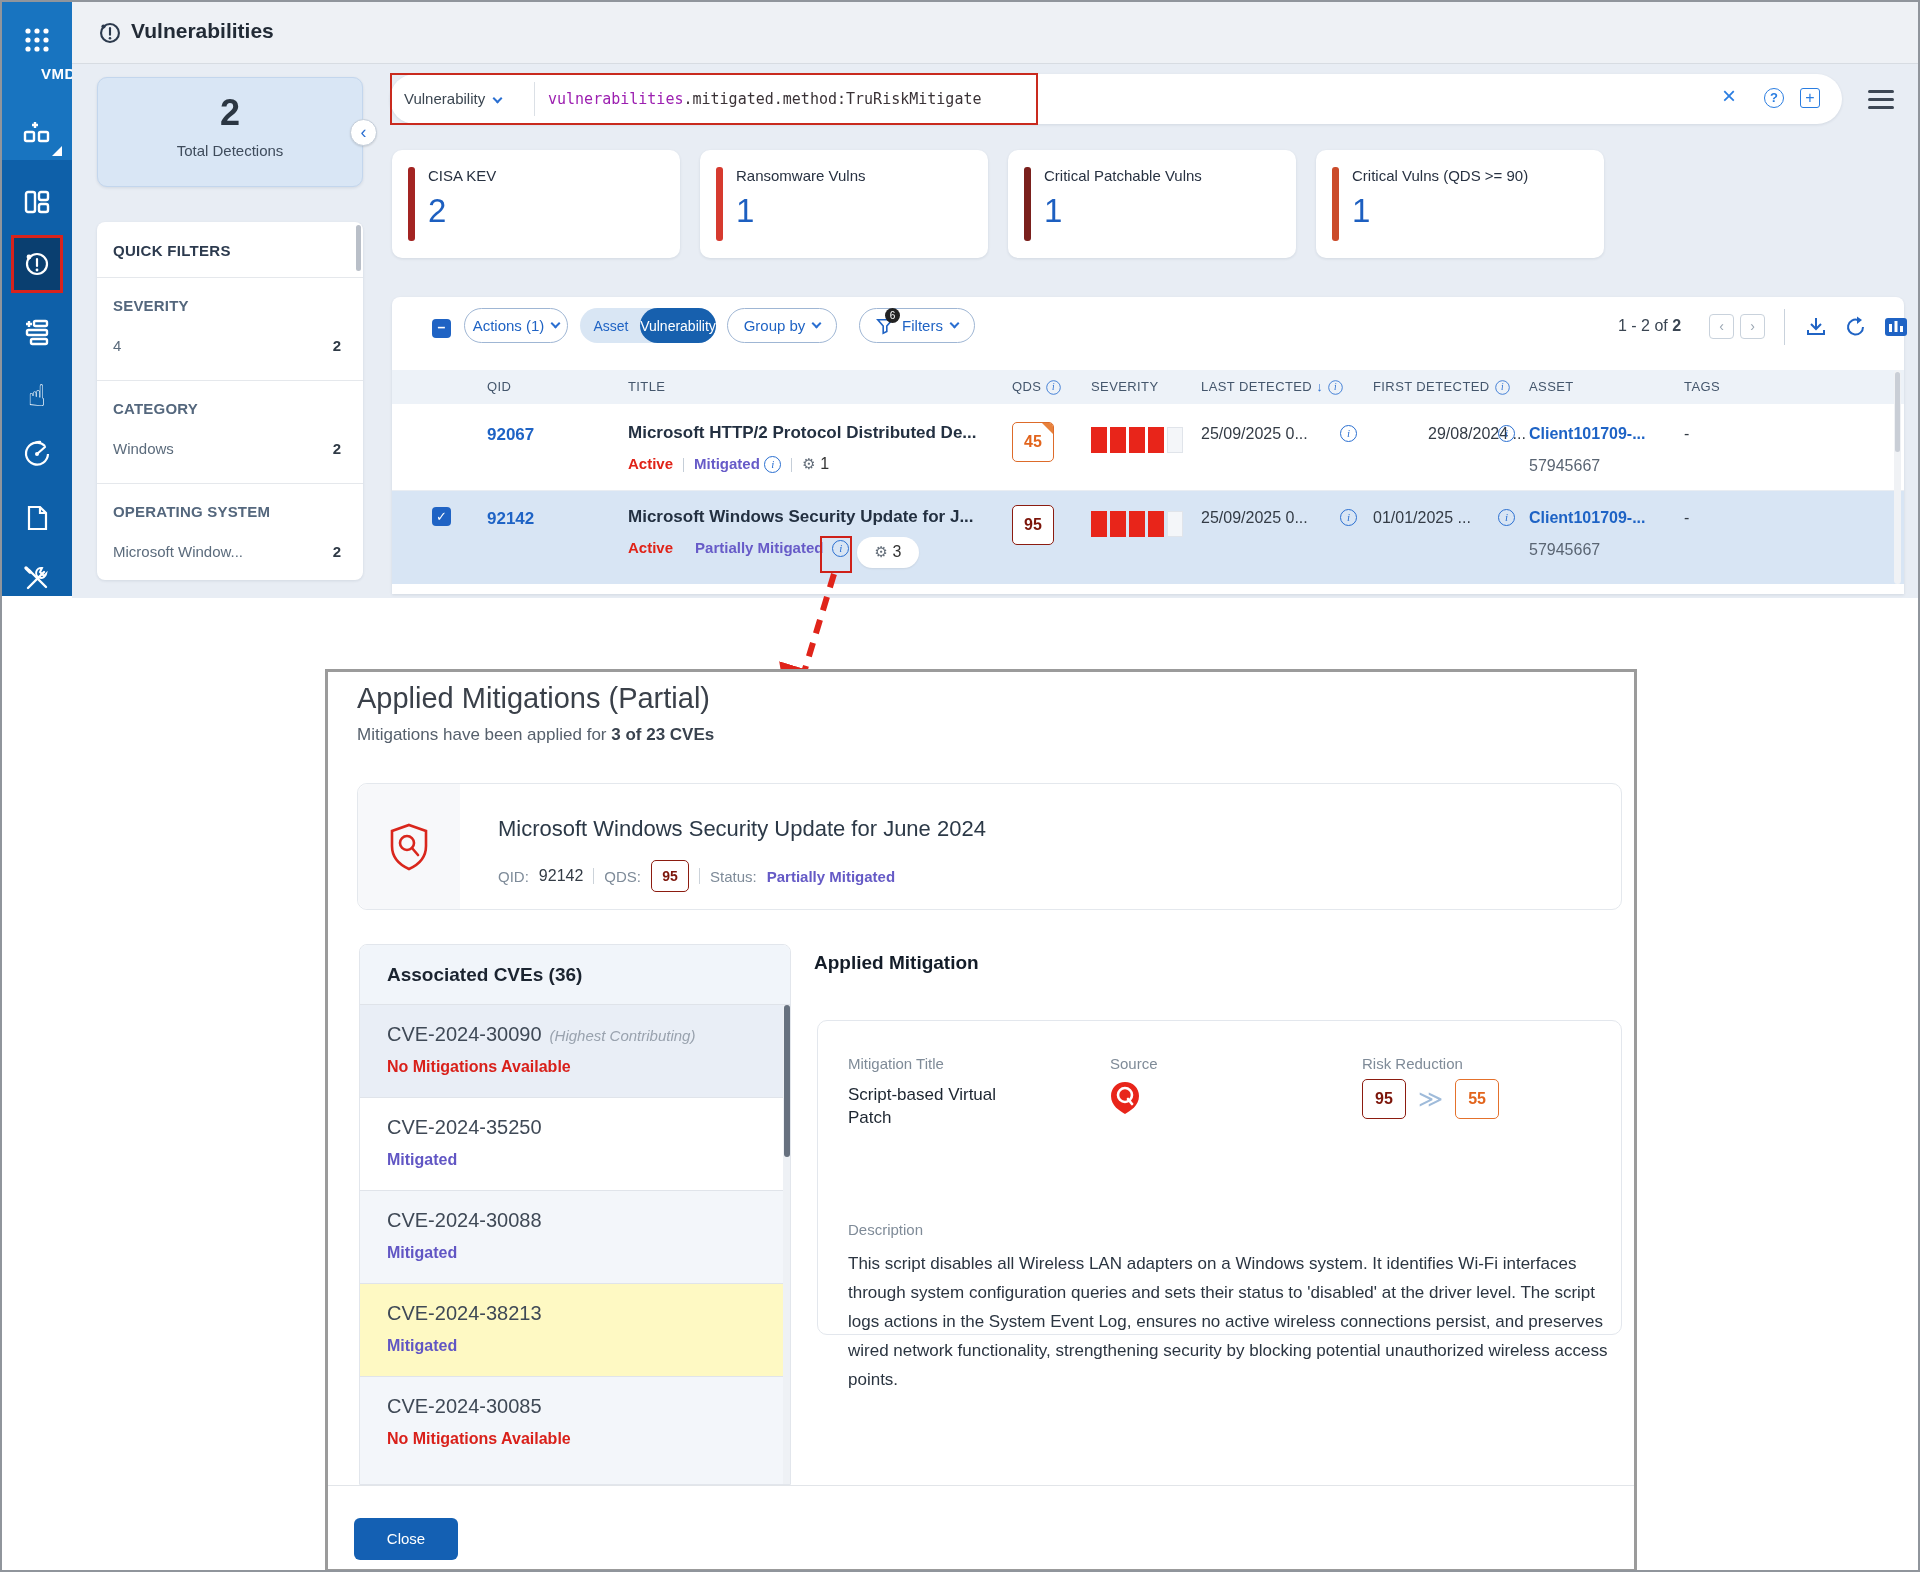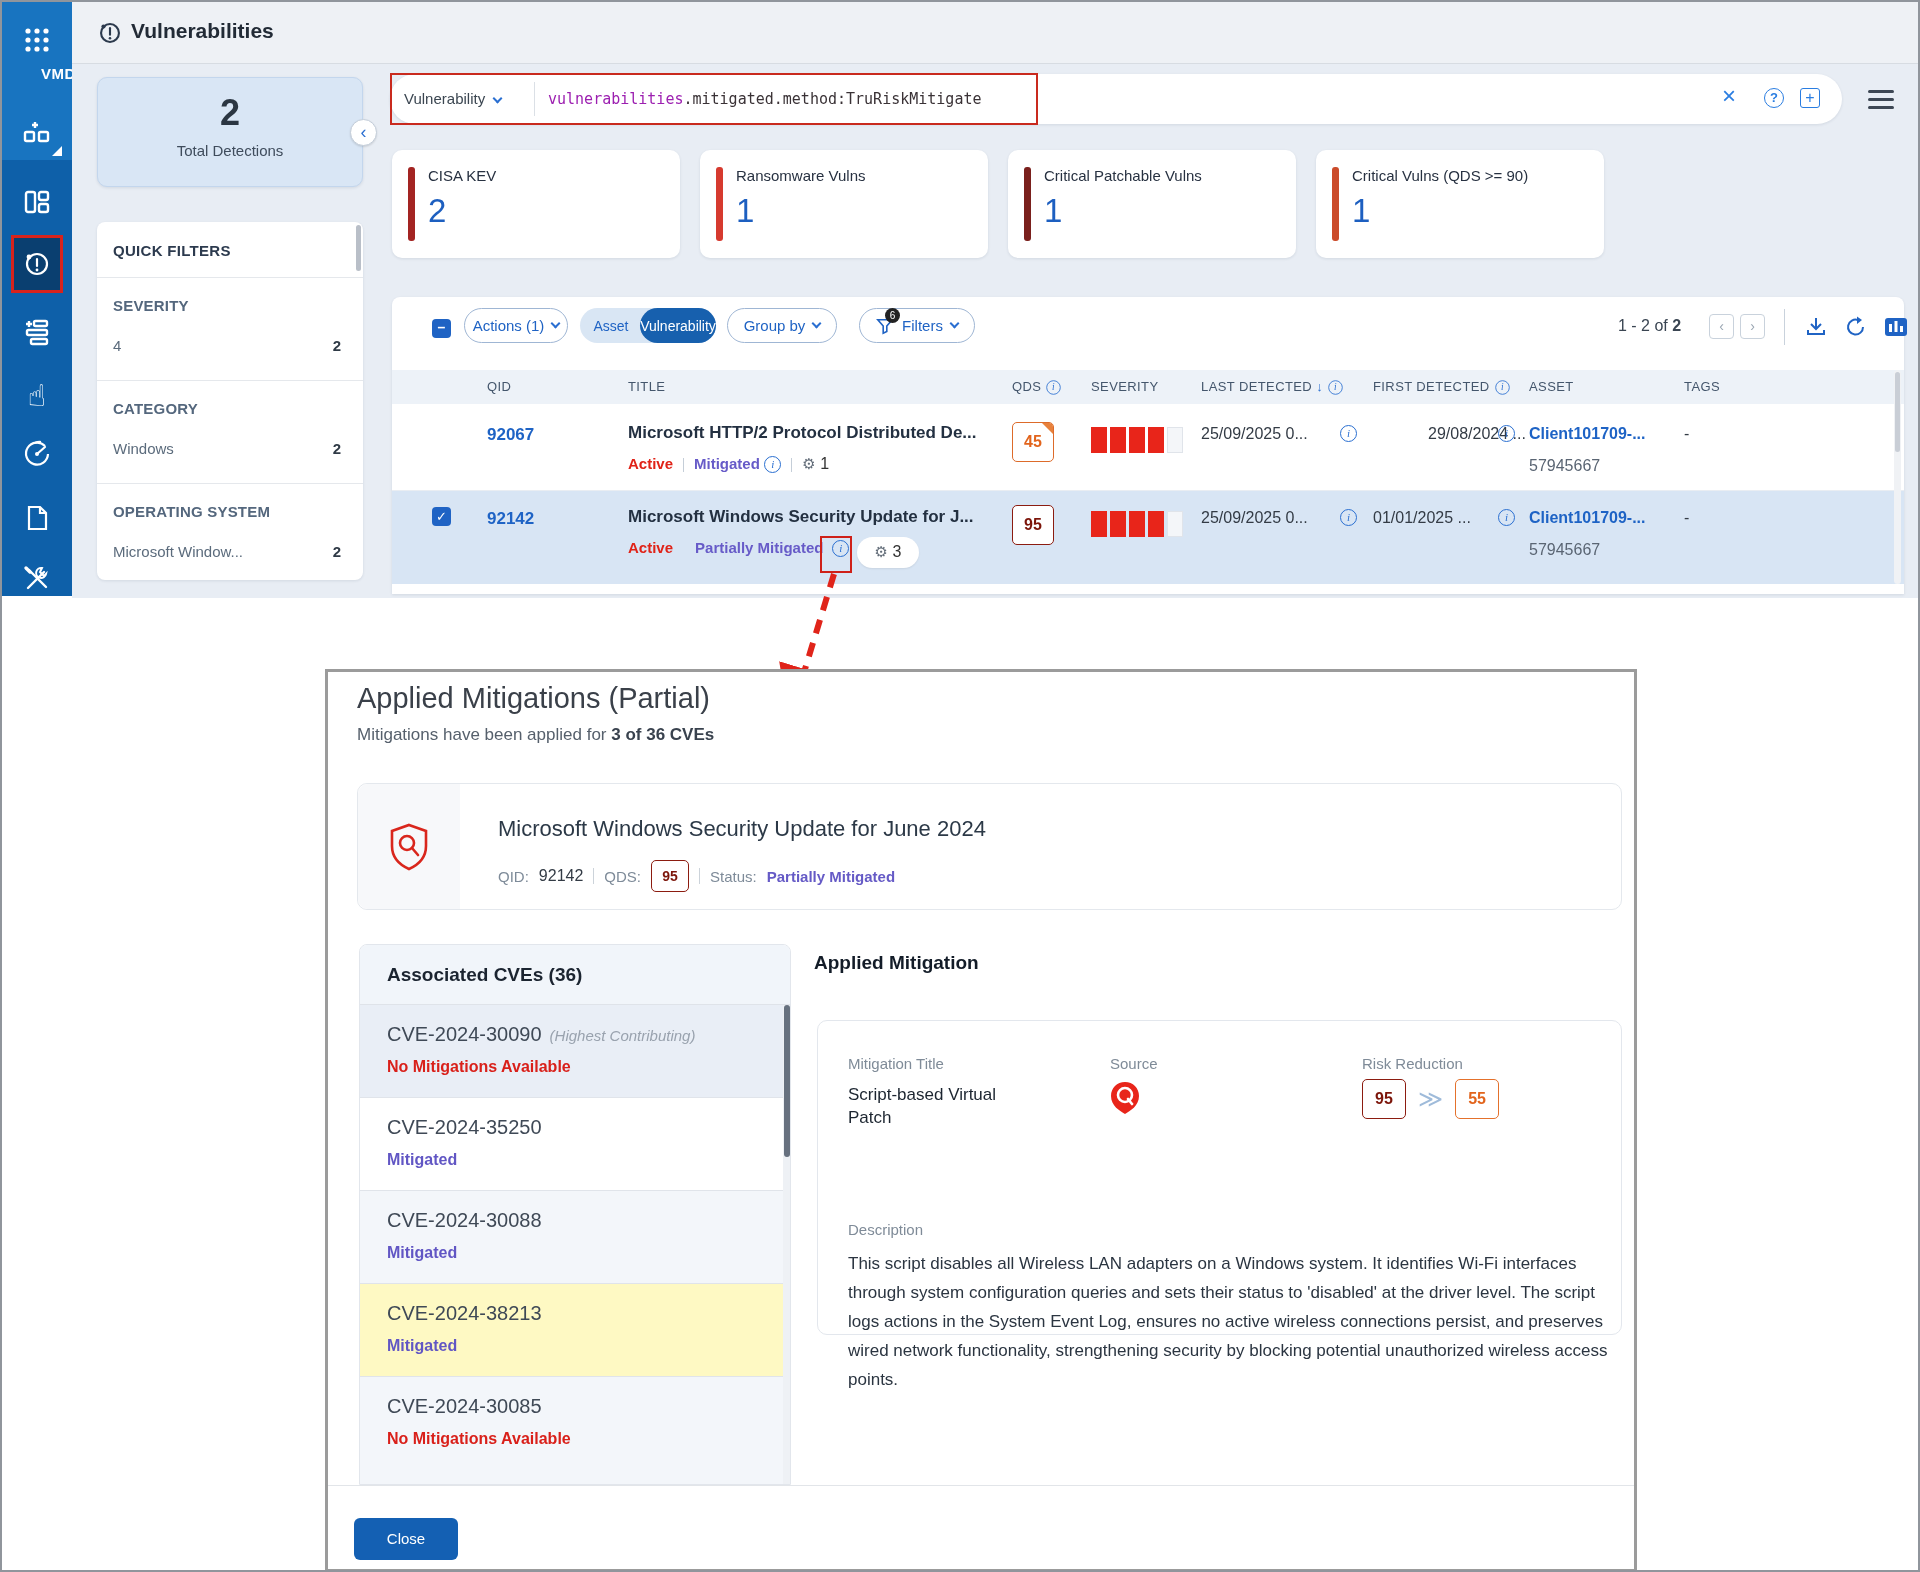--- a/index.html
+++ b/index.html
@@ -423,21 +423,21 @@
     <defs>
       <marker id="ah" markerWidth="9" markerHeight="9" refX="4" refY="4.5" orient="auto">
         <path d="M0,0 L9,4.5 L0,9 Z" fill="#e0241a"></path>
       </marker>
     </defs>
     <line x1="72" y1="42" x2="36" y2="160" stroke="#e0241a" stroke-width="6" stroke-dasharray="14 10" marker-end="url(#ah)"></line>
   </svg>
 
   <div class="abs modal">
     <div class="m-title">Applied Mitigations (Partial)</div>
-    <div class="m-sub"><span>Mitigations have been applied for </span><b>3 of 36 CVEs</b></div>
+    <div class="m-sub"><span>Mitigations have been applied for </span><b>3 of 23 CVEs</b></div>
 
     <div class="vuln-card">
       <div class="vc-icon-zone">
         <svg width="46" height="50" viewBox="0 0 46 50" fill="none" stroke="#d9261c" stroke-width="2.6">
           <path d="M23 3 L40 9 V24 C40 36 32 43 23 47 C14 43 6 36 6 24 V9 Z"></path>
           <circle cx="21" cy="21" r="7"></circle>
           <path d="M26 26 L32 33" stroke-linecap="round"></path>
         </svg>
       </div>
       <div class="vc-title">Microsoft Windows Security Update for June 2024</div>

